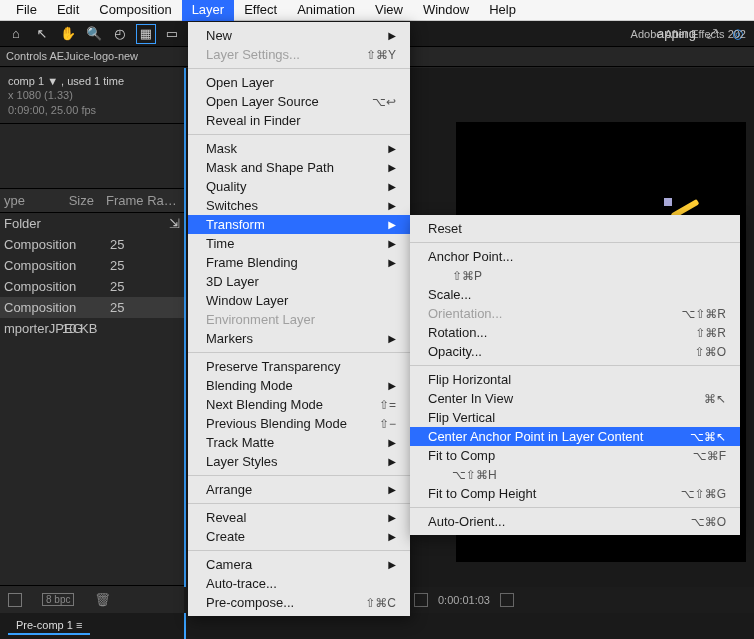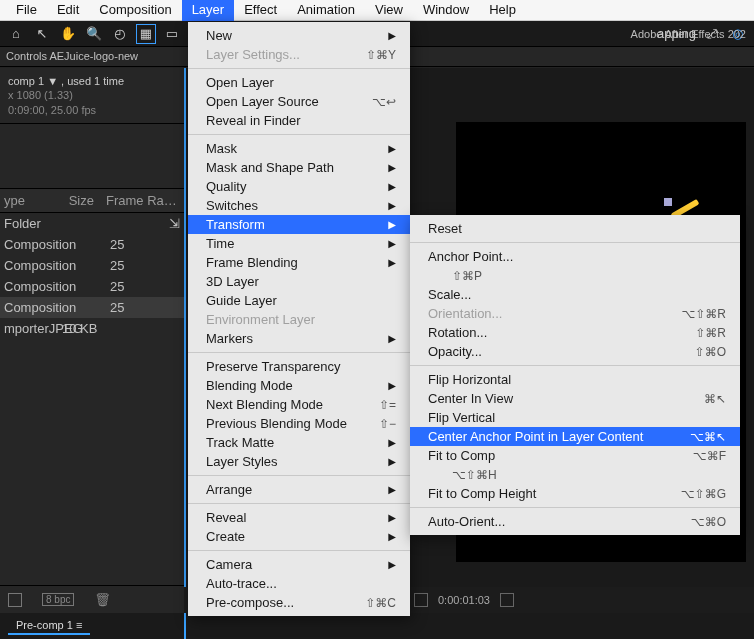--- a/index.html
+++ b/index.html
@@ -238,21 +238,21 @@
       <span class="sub">▶</span>
     </div>
     <div class="menu-row">
       <span class="label">Frame Blending</span>
       <span class="sub">▶</span>
     </div>
     <div class="menu-row">
       <span class="label">3D Layer</span>
     </div>
     <div class="menu-row">
-      <span class="label">Guide Layer</span>
+      <span class="label">Window Layer</span>
     </div>
     <div class="menu-row disabled">
       <span class="label">Environment Layer</span>
     </div>
     <div class="menu-row">
       <span class="label">Markers</span>
       <span class="sub">▶</span>
     </div>
     <div class="menu-sep"></div>
     <div class="menu-row">

